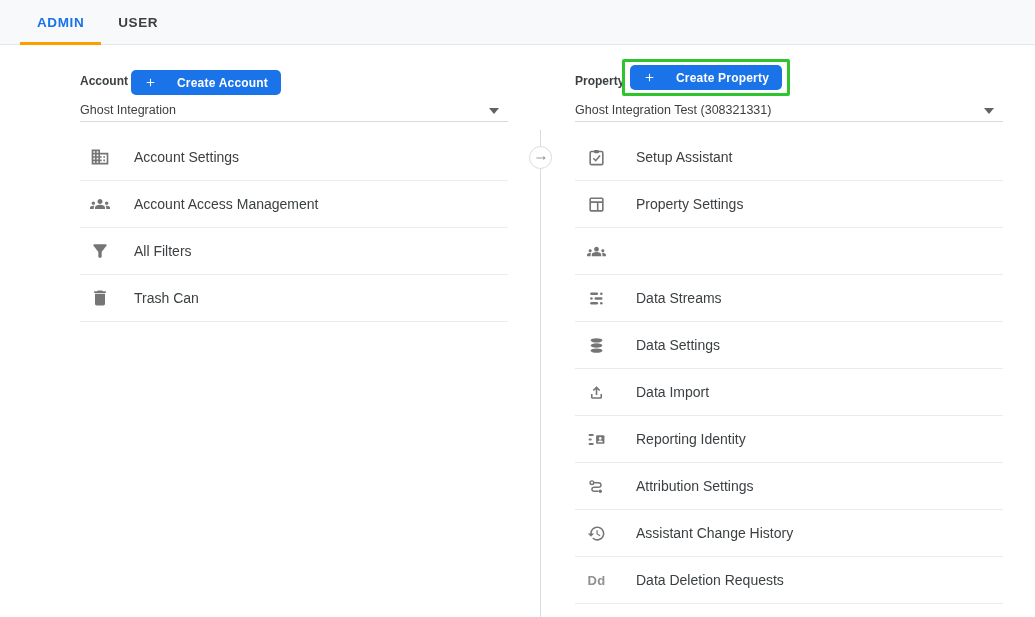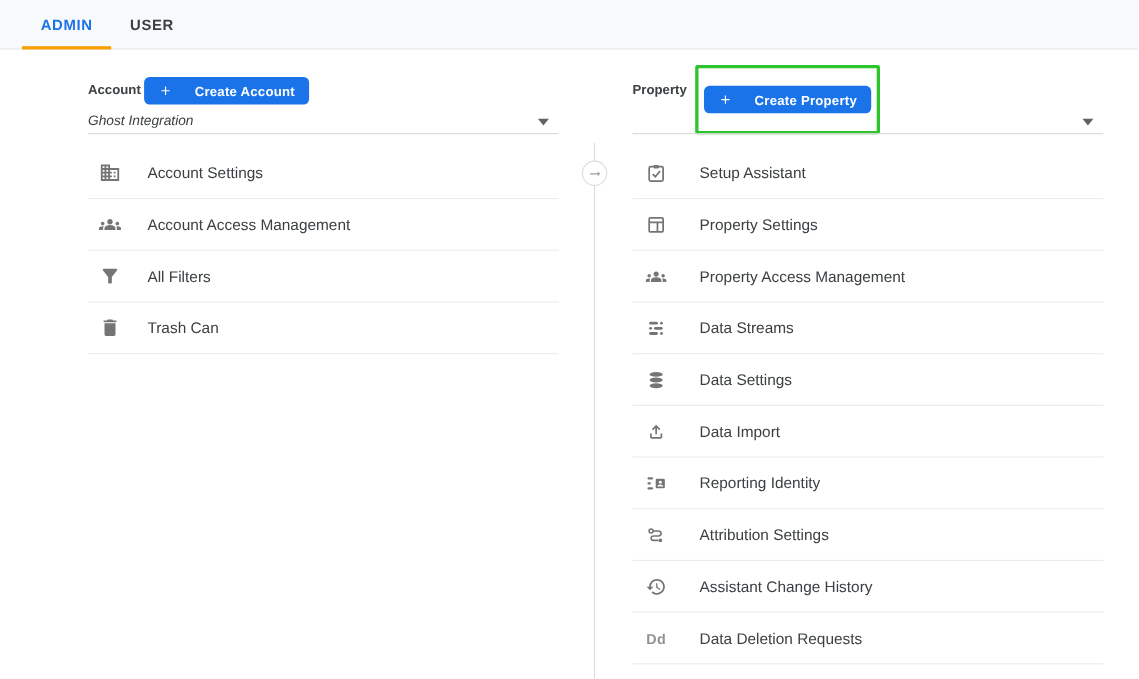--- a/index.html
+++ b/index.html
@@ -19,28 +19,28 @@
   
   .panel{position:absolute;top:60px;width:428px;height:557px;}
   .panel.left{left:80px;}
   .panel.right{left:575px;}
   .panel-label{position:absolute;top:14px;left:0;font-size:12px;color:#3c4043;font-weight:bold;}
   .create-btn{position:absolute;display:inline-flex;align-items:center;gap:20px;height:25px;
        padding:0 13px;background:var(--blue,#1a73e8);color:#fff;border:none;border-radius:5px;
        font-size:12px;font-weight:bold;letter-spacing:.2px;cursor:pointer;
        font-family:"Liberation Sans",sans-serif;white-space:nowrap;}
   .panel.left .create-btn{left:51px;top:10px;}
-  .highlight-box{position:absolute;left:57px;top:-1px;border:3px solid var(--green,#2ec42e);
-       border-radius:2px;padding:16px 5px;line-height:0;}
+  .highlight-box{position:absolute;left:47px;top:-1px;border:3px solid var(--green,#2ec42e);
+       border-radius:2px;padding:3px 5px;line-height:0;}
   .highlight-box .create-btn{position:static;}
 
   
   .selector{position:absolute;top:40px;left:0;right:0;height:21px;
        border-bottom:1px solid #d9dadc;cursor:pointer;}
-  .selector-value{position:absolute;left:0;top:3px;font-size:12.5px;color:#3c4043;font-style:italic;}
+  .selector-value{position:absolute;left:0;top:3px;font-size:12.5px;color:#3c4043;}
   .caret{position:absolute;right:9px;top:8px;width:0;height:0;
        border-left:5px solid transparent;border-right:5px solid transparent;
        border-top:6px solid #5f6368;}
 
   
   .list{position:absolute;top:74px;left:0;right:0;}
   .row{display:flex;align-items:center;height:46px;border-bottom:1px solid #ebebeb;
        cursor:pointer;box-sizing:content-box;}
   .panel.left .row{padding-left:10px;}
   .panel.right .row{padding-left:12px;}
@@ -134,20 +134,21 @@
     <span class="panel-label">Property</span>
     <div class="highlight-box">
       <button class="create-btn">
         <svg width="13" height="13" viewBox="0 0 24 24">
             <path fill="#fff" d="M11 5h2v6h6v2h-6v6h-2v-6H5v-2h6V5z"></path>
           </svg>
         <span>Create Property</span>
       </button>
     </div>
     <div class="selector">
+      <span class="selector-value">Ghost Integration Test (308321331)</span>
       <span class="caret"></span>
     </div>
     <div class="list">
   <div class="row">
     <span class="icon">
             <svg viewBox="0 0 24 24">
               <rect x="4" y="4.5" width="16" height="16.5" rx="1.8" fill="none" stroke="#757575" stroke-width="2"></rect>
               <rect x="9" y="2.5" width="6" height="4" rx="1.2" fill="#757575"></rect>
               <path d="M8 13l3 3 5.5-6.5" fill="none" stroke="#757575" stroke-width="2"></path>
             </svg>
@@ -164,21 +165,20 @@
           </span>
     <span class="label">Property Settings</span>
   </div>
 
   <div class="row">
     <span class="icon">
             <svg viewBox="0 0 24 24">
               <path fill="#757575" d="M12 12.75c1.63 0 3.07.39 4.24.9 1.08.48 1.76 1.56 1.76 2.73V18H6v-1.61c0-1.18.68-2.26 1.76-2.73 1.17-.52 2.61-.91 4.24-.91zM4 13c1.1 0 2-.9 2-2s-.9-2-2-2-2 .9-2 2 .9 2 2 2zm1.13 1.1c-.37-.06-.74-.1-1.13-.1-.99 0-1.93.21-2.78.58C.48 14.9 0 15.62 0 16.43V18h4.5v-1.61c0-.83.23-1.61.63-2.29zM20 13c1.1 0 2-.9 2-2s-.9-2-2-2-2 .9-2 2 .9 2 2 2zm4 3.43c0-.81-.48-1.53-1.22-1.85-.85-.37-1.79-.58-2.78-.58-.39 0-.76.04-1.13.1.4.68.63 1.46.63 2.29V18H24v-1.57zM12 6c1.66 0 3 1.34 3 3s-1.34 3-3 3-3-1.34-3-3 1.34-3 3-3z"></path>
             </svg>
           </span>
-    <span class="label">Property Access Management</span>
   </div>
 
   <div class="row">
     <span class="icon">
             <svg viewBox="0 0 24 24" fill="#757575">
               <rect x="4" y="4.5" width="10" height="3.2" rx="1.6"></rect>
               <rect x="16.5" y="4.5" width="3.2" height="3.2" rx="1.6"></rect>
               <rect x="4" y="10.4" width="3.2" height="3.2" rx="1.6"></rect>
               <rect x="9.5" y="10.4" width="10" height="3.2" rx="1.6"></rect>
               <rect x="4" y="16.3" width="10" height="3.2" rx="1.6"></rect>

